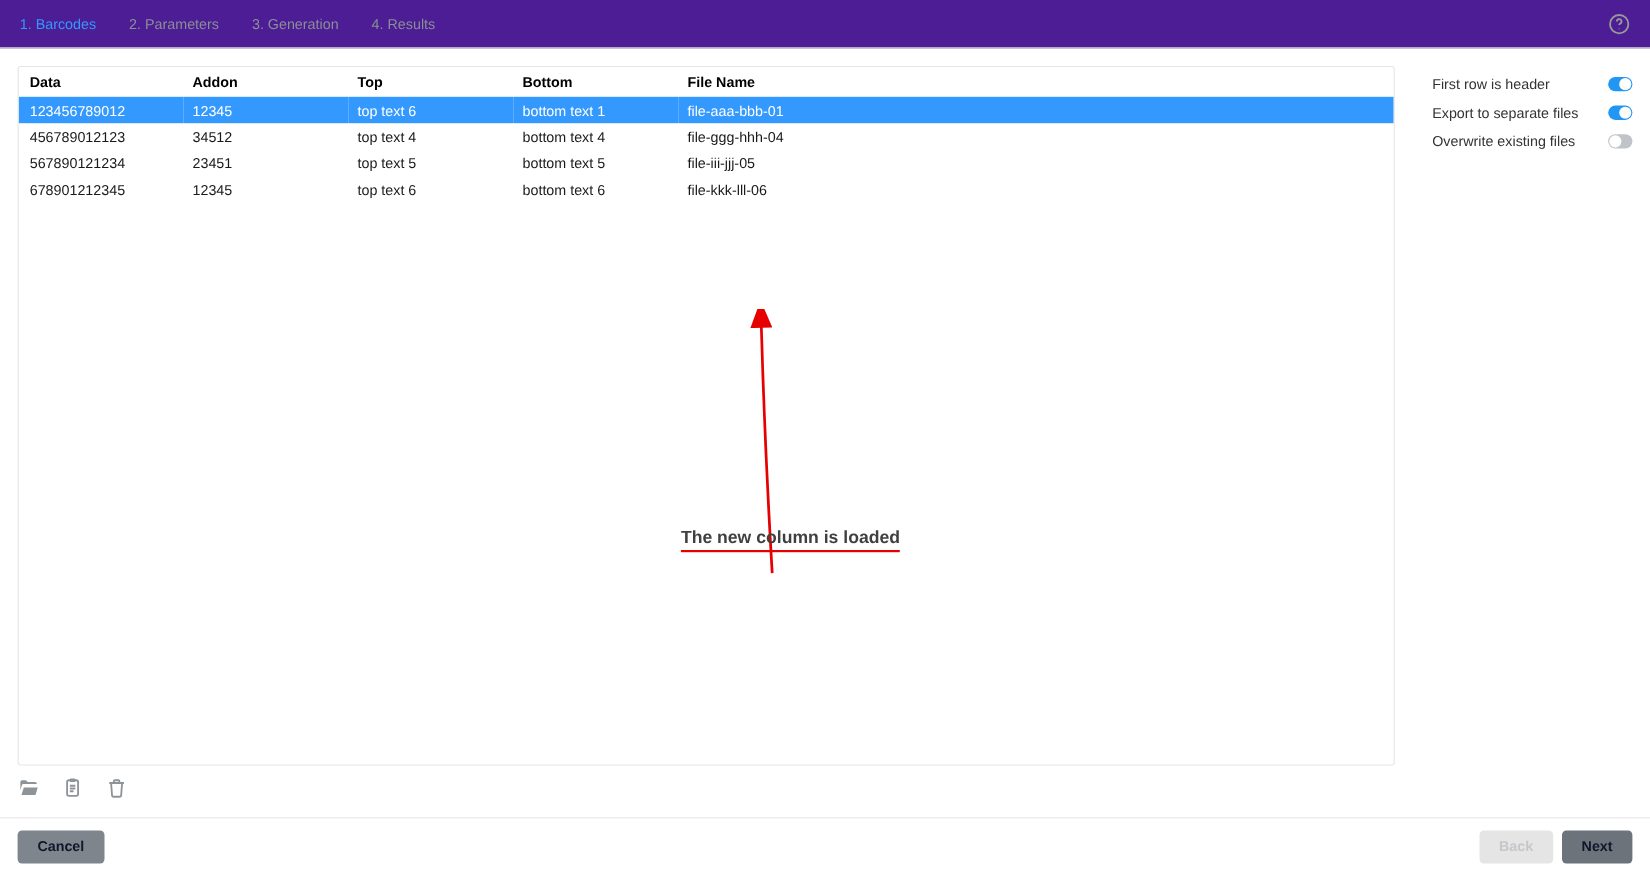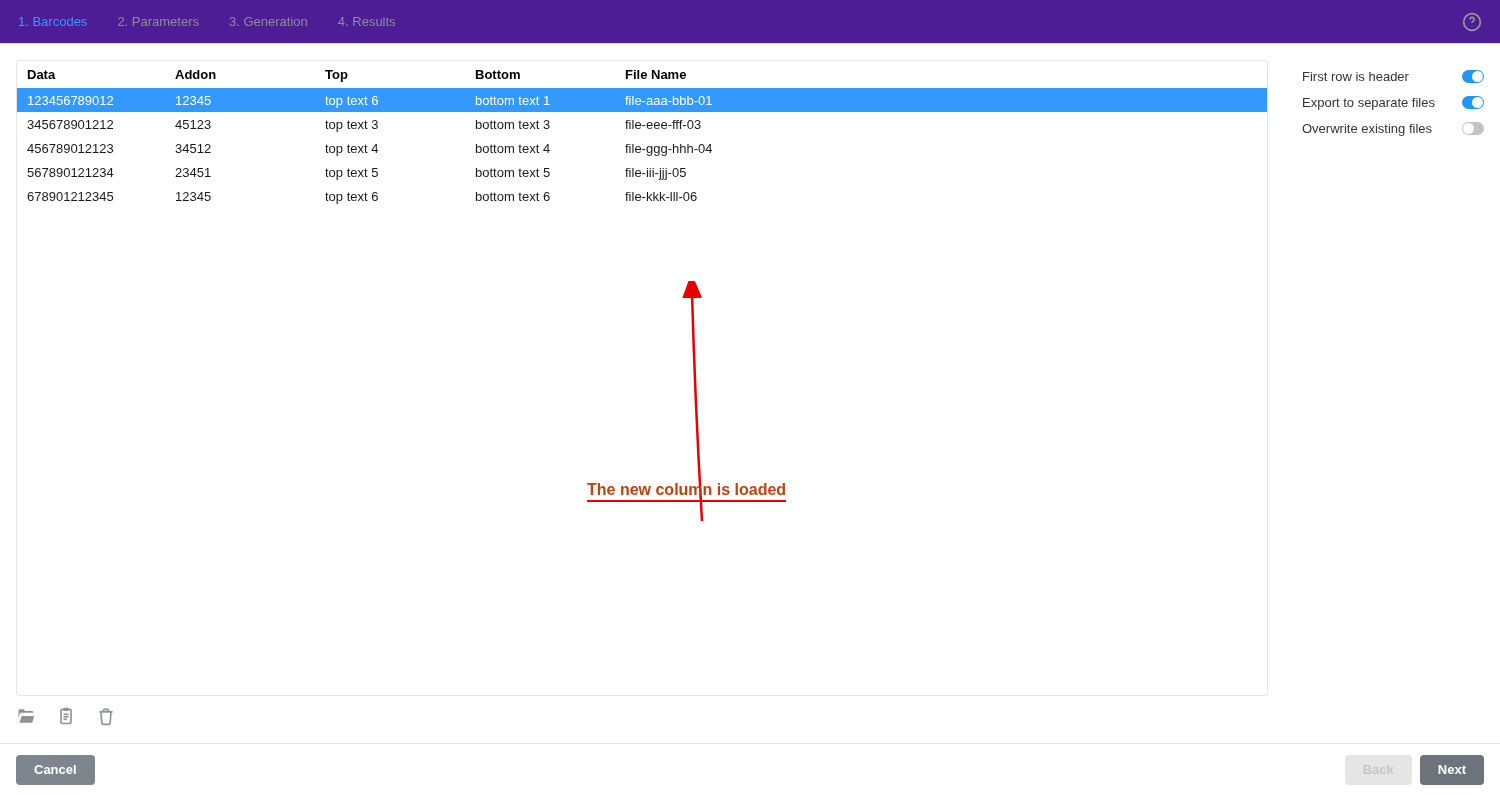--- a/index.html
+++ b/index.html
@@ -24,38 +24,38 @@
   .data-table tbody tr.selected td { background: #3399ff; color: #fff; }
   .data-table .col-data { width: 150px; }
   .data-table .col-addon { width: 150px; }
   .data-table .col-top { width: 150px; }
   .data-table .col-bottom { width: 150px; }
   .data-table .col-file { width: auto; }
   
   
   .annotation { position: absolute; pointer-events: none; }
   .annotation .arrow-svg { position: absolute; }
-  .annotation .label { position: absolute; color: #c2410c; font-weight: 700; font-size: 16px; white-space: nowrap; border-bottom: 2px solid #e60000; padding-bottom: 1px; }
+  .annotation .label { position: absolute; color: #404040; font-weight: 700; font-size: 16px; white-space: nowrap; border-bottom: 2px solid #e60000; padding-bottom: 1px; margin-left: 32px; }
   
   
   .options-panel { flex: 1; padding-top: 4px; }
   .option-row { display: flex; align-items: center; justify-content: space-between; height: 24px; margin-bottom: 2px; font-size: 13px; color: #333; }
   .toggle { width: 22px; height: 13px; border-radius: 7px; position: relative; background: #c0c3c8; cursor: pointer; }
   .toggle.on { background: #2196f3; }
   .toggle .knob { position: absolute; width: 11px; height: 11px; border-radius: 50%; background: #fff; top: 1px; left: 1px; transition: none; }
   .toggle.on .knob { left: 10px; }
   
   
   .table-toolbar { padding: 10px 16px 0 16px; display: flex; gap: 20px; align-items: center; }
   .table-toolbar .tool { width: 20px; height: 20px; color: #8e9398; cursor: pointer; }
   .table-toolbar .tool svg { width: 100%; height: 100%; display: block; }
   
   
   .footer { position: absolute; left: 0; right: 0; bottom: 0; height: 52px; border-top: 1px solid #e5e5e5; background: #fff; display: flex; align-items: center; padding: 0 16px; }
-  .btn { border: none; border-radius: 4px; height: 30px; padding: 0 18px; font-size: 13px; font-weight: 600; cursor: pointer; color: #ffffff; }
+  .btn { border: none; border-radius: 4px; height: 30px; padding: 0 18px; font-size: 13px; font-weight: 600; cursor: pointer; color: #0f172a; }
   .btn-grey { background: #7f858d; }
   .btn-disabled { background: #e5e5e5; color: #c5c7cb; cursor: default; }
   .btn-dark { background: #6d737b; }
   .footer .right { margin-left: auto; display: flex; gap: 8px; }
 </style>
 </head>
 <body>
 
 <div class="topbar">
   <div id="steps-holder" style="display: flex;">
@@ -92,27 +92,20 @@
           <th>File Name</th>
         </tr>
       </thead>
       <tbody id="table-body">
           <tr class="selected">
             <td>123456789012</td>
             <td>12345</td>
             <td>top text 6</td>
             <td>bottom text 1</td>
             <td>file-aaa-bbb-01</td>
-          </tr>
-          <tr>
-            <td>345678901212</td>
-            <td>45123</td>
-            <td>top text 3</td>
-            <td>bottom text 3</td>
-            <td>file-eee-fff-03</td>
           </tr>
           <tr>
             <td>456789012123</td>
             <td>34512</td>
             <td>top text 4</td>
             <td>bottom text 4</td>
             <td>file-ggg-hhh-04</td>
           </tr>
           <tr>
             <td>567890121234</td>

